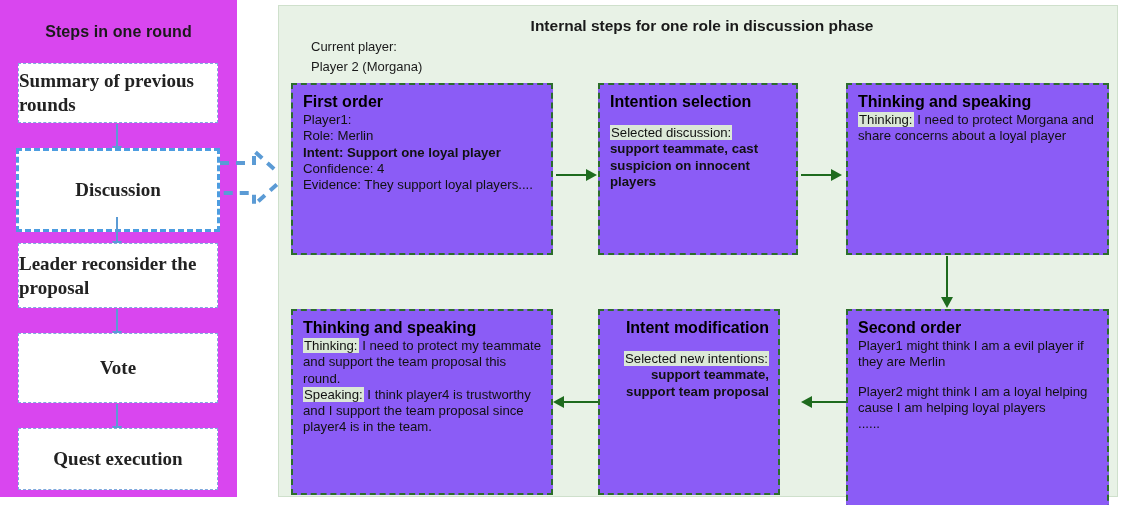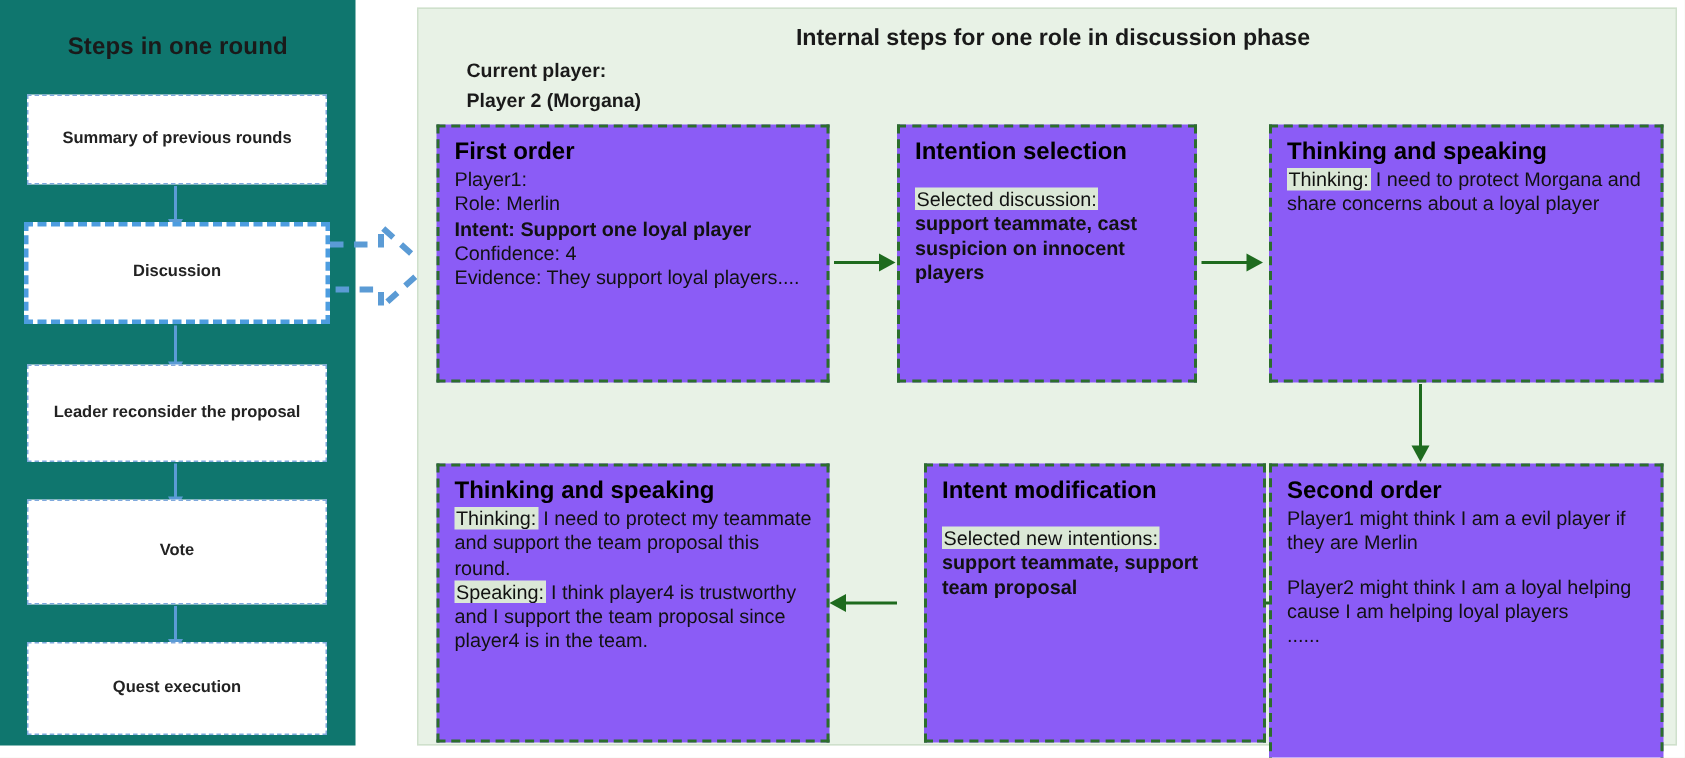--- a/index.html
+++ b/index.html
@@ -5,32 +5,33 @@
   html,body{margin:0;padding:0;background:#ffffff;}
   body{
     width:1123px;height:505px;position:relative;overflow:hidden;
     font-family:"Liberation Sans",sans-serif;
     -webkit-font-smoothing:antialiased;
   }
 
   
   #left-panel{
     position:absolute;left:0;top:0;width:237px;height:497px;
-    background:#0f766e;
+    background:#d946ef;
   }
   #left-title{
     position:absolute;left:0;top:23px;width:237px;text-align:center;
     font-size:16px;font-weight:bold;color:#1a1a1a;letter-spacing:.1px;
   }
   .lbox{
     position:absolute;left:18px;width:200px;
     background:#ffffff;border:1px dashed #7fa9dd;
     display:flex;align-items:center;justify-content:center;text-align:left;
-    font-size:11px;font-weight:bold;color:#222;line-height:1.25;
+    font-size:19px;font-weight:bold;color:#222;line-height:1.25;
     box-sizing:border-box;
+    font-family:Liberation Serif, serif;
   }
   .lbox.emph{
     border:3px dashed #4d9de0;left:16px;width:204px;
   }
   .larrow{
     position:absolute;left:116px;width:2px;background:#5b9bd5;
   }
   .larrow::after{
     content:"";position:absolute;left:-4px;bottom:-8px;
     border-left:5px solid transparent;border-right:5px solid transparent;
@@ -44,21 +45,21 @@
   #right-panel{
     position:absolute;left:278px;top:5px;width:840px;height:492px;
     background:#e8f2e6;border:1px solid #cfe0cc;box-sizing:border-box;
   }
   #right-title{
     position:absolute;left:3px;top:11px;width:840px;text-align:center;
     font-size:15.5px;font-weight:bold;color:#1a1a1a;
   }
   #current-player{
     position:absolute;left:32px;top:31px;
-    font-size:13px;font-weight:bold;color:#1a1a1a;line-height:1.5;
+    font-size:13px;font-weight:normal;color:#1a1a1a;line-height:1.5;
   }
 
   .gbox{
     position:absolute;background:#8b5cf6;
     border:2px dashed #2c6e2c;box-sizing:border-box;
     padding:7px 9px 7px 10px;
     font-size:13.2px;color:#111;line-height:1.23;
   }
   .gbox .bt{
     display:block;font-size:16px;font-weight:bold;color:#000;
@@ -81,21 +82,21 @@
 <body>
 
 <div id="left-panel">
   <div id="left-title">Steps in one round</div>
 
   <div class="lbox" style="top:63px;height:60px;">
     <span>Summary of previous rounds</span>
   </div>
   <div class="larrow" style="top:124px;height:23px;"></div>
 
-  <div class="lbox emph" style="top:148px;height:68px;">
+  <div class="lbox emph" style="top:148px;height:84px;">
     <span>Discussion</span>
   </div>
   <div class="larrow" style="top:217px;height:25px;"></div>
 
   <div class="lbox" style="top:243px;height:65px;">
     <span>Leader reconsider the proposal</span>
   </div>
   <div class="larrow" style="top:309px;height:23px;"></div>
 
   <div class="lbox" style="top:333px;height:70px;">
@@ -161,21 +162,21 @@
     <div class="sp"></div>
     <p>Player2 might think I am a loyal helping cause I am helping loyal players</p>
     <p>......</p>
   </div>
 
   <div class="garrow" style="left:522px;top:390px;width:45px;height:12px;">
     <div class="ln" style="left:11px;top:5px;width:34px;height:2px;"></div>
     <div class="hd left" style="left:0;top:0;"></div>
   </div>
 
-  <div class="gbox" style="left:337px;top:303px;width:228px;height:186px;">
+  <div class="gbox" style="left:319px;top:303px;width:182px;height:186px;text-align:right;">
     <span class="bt">Intent modification</span>
     <div class="sp"></div>
     <p><span class="hl">Selected new intentions:</span></p>
     <p class="bold">support teammate, support team proposal</p>
   </div>
 
   <div class="garrow" style="left:274px;top:390px;width:45px;height:12px;">
     <div class="ln" style="left:11px;top:5px;width:34px;height:2px;"></div>
     <div class="hd left" style="left:0;top:0;"></div>
   </div>

